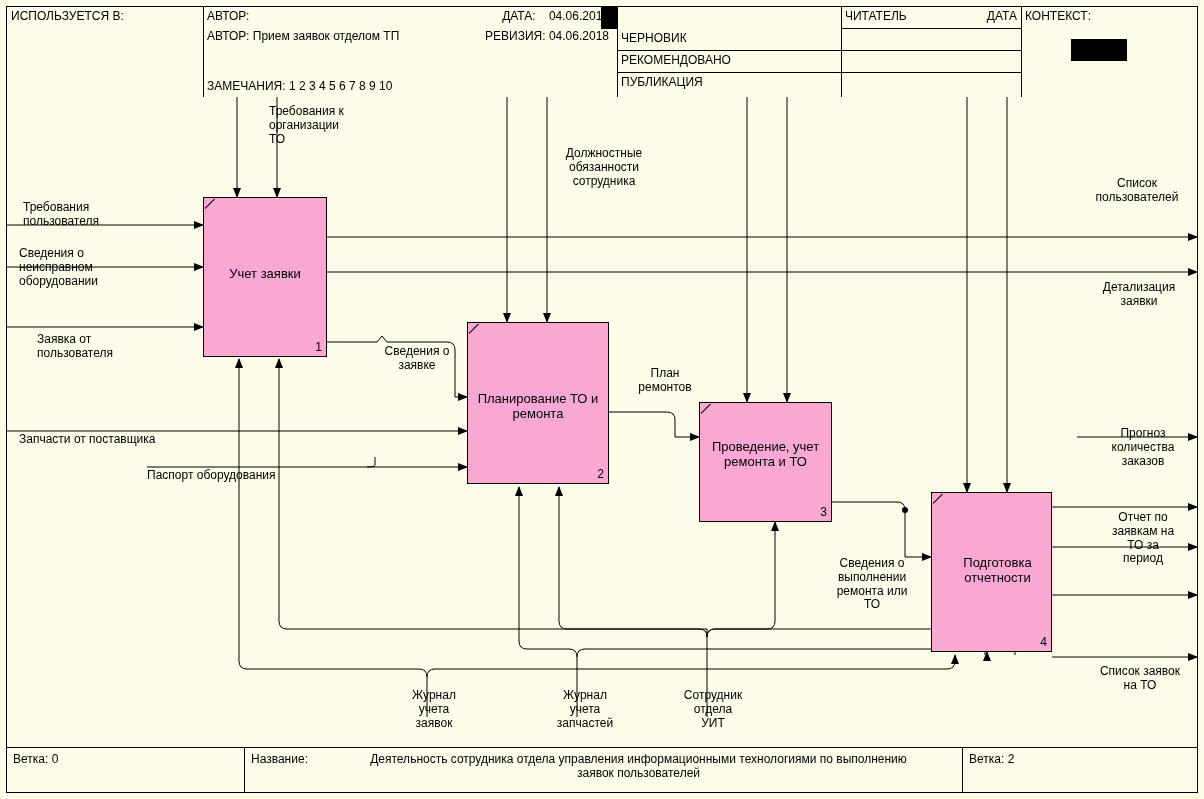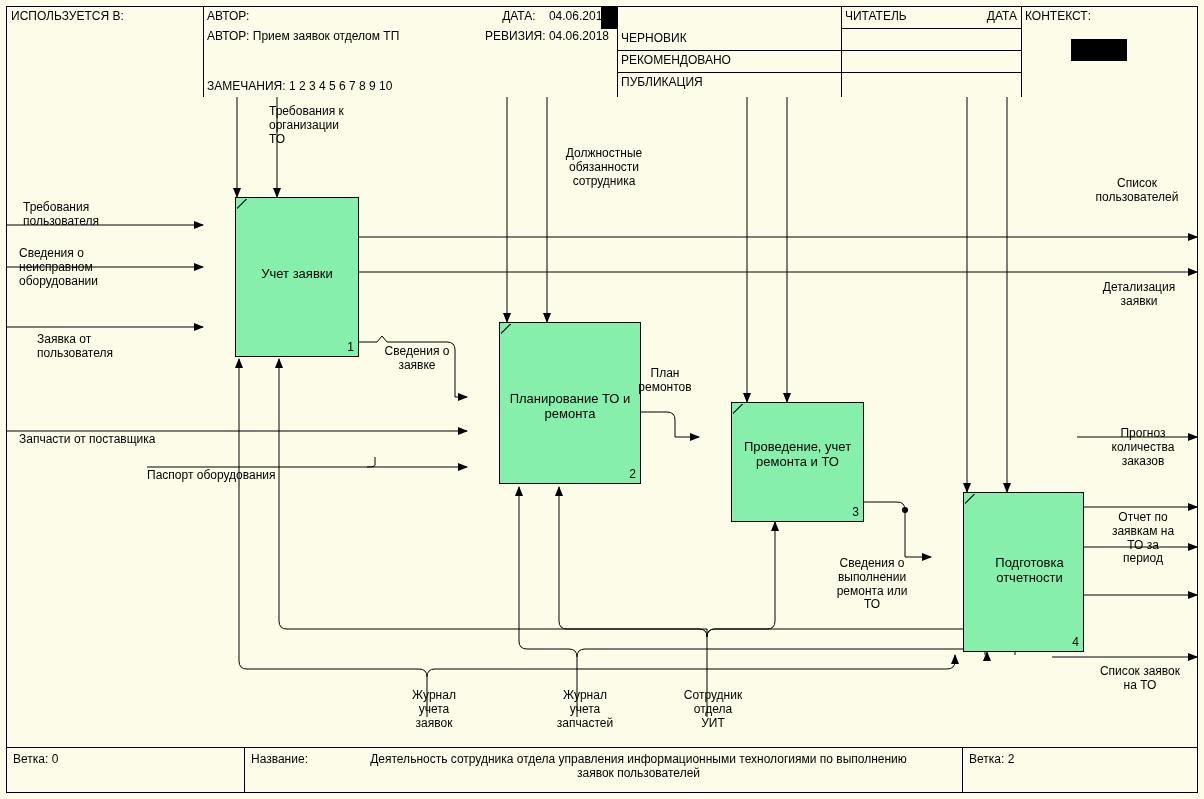--- a/index.html
+++ b/index.html
@@ -13,21 +13,21 @@
   .hdr .c3{left:610px;width:224px;}
   .hdr .c4{left:834px;width:180px;}
   .hdr .c5{left:1014px;right:0;border-right:none;}
   .hrow{position:absolute;left:0;right:0;height:22px;border-bottom:1px solid #000;padding:2px 4px;box-sizing:border-box;white-space:nowrap;}
   .hdr .c3 .hrow{font-size:12px;}
   .lbl{padding:2px 4px;}
   .blackbox{position:absolute;background:#000;}
   
   .canvas{position:absolute;left:0;right:0;top:90px;bottom:44px;background:#fcfce8;}
   .canvas svg{position:absolute;left:0;top:0;}
-  .box{position:absolute;background:#86efac;border:1px solid #000;box-sizing:border-box;margin-left:32px;}
+  .box{position:absolute;background:#f9a8d4;border:1px solid #000;box-sizing:border-box;}
   .box .num{position:absolute;right:4px;bottom:2px;font-size:12px;}
   .box .slash{position:absolute;left:1px;top:1px;width:10px;height:10px;overflow:hidden;}
   .box .slash::before{content:'';position:absolute;left:-4px;top:4px;width:18px;border-top:1px solid #000;transform:rotate(-45deg);}
   .btxt{font-size:13px;text-align:center;}
   .label{position:absolute;font-size:12px;text-align:center;line-height:1.15;}
   
   .ftr{position:absolute;left:0;right:0;bottom:0;height:44px;border-top:1px solid #000;font-size:12px;}
   .ftr .fcol{position:absolute;top:0;bottom:0;border-right:1px solid #000;padding:4px 6px;box-sizing:border-box;}
   .ftr .f1{left:0;width:238px;}
   .ftr .f2{left:238px;width:718px;}

